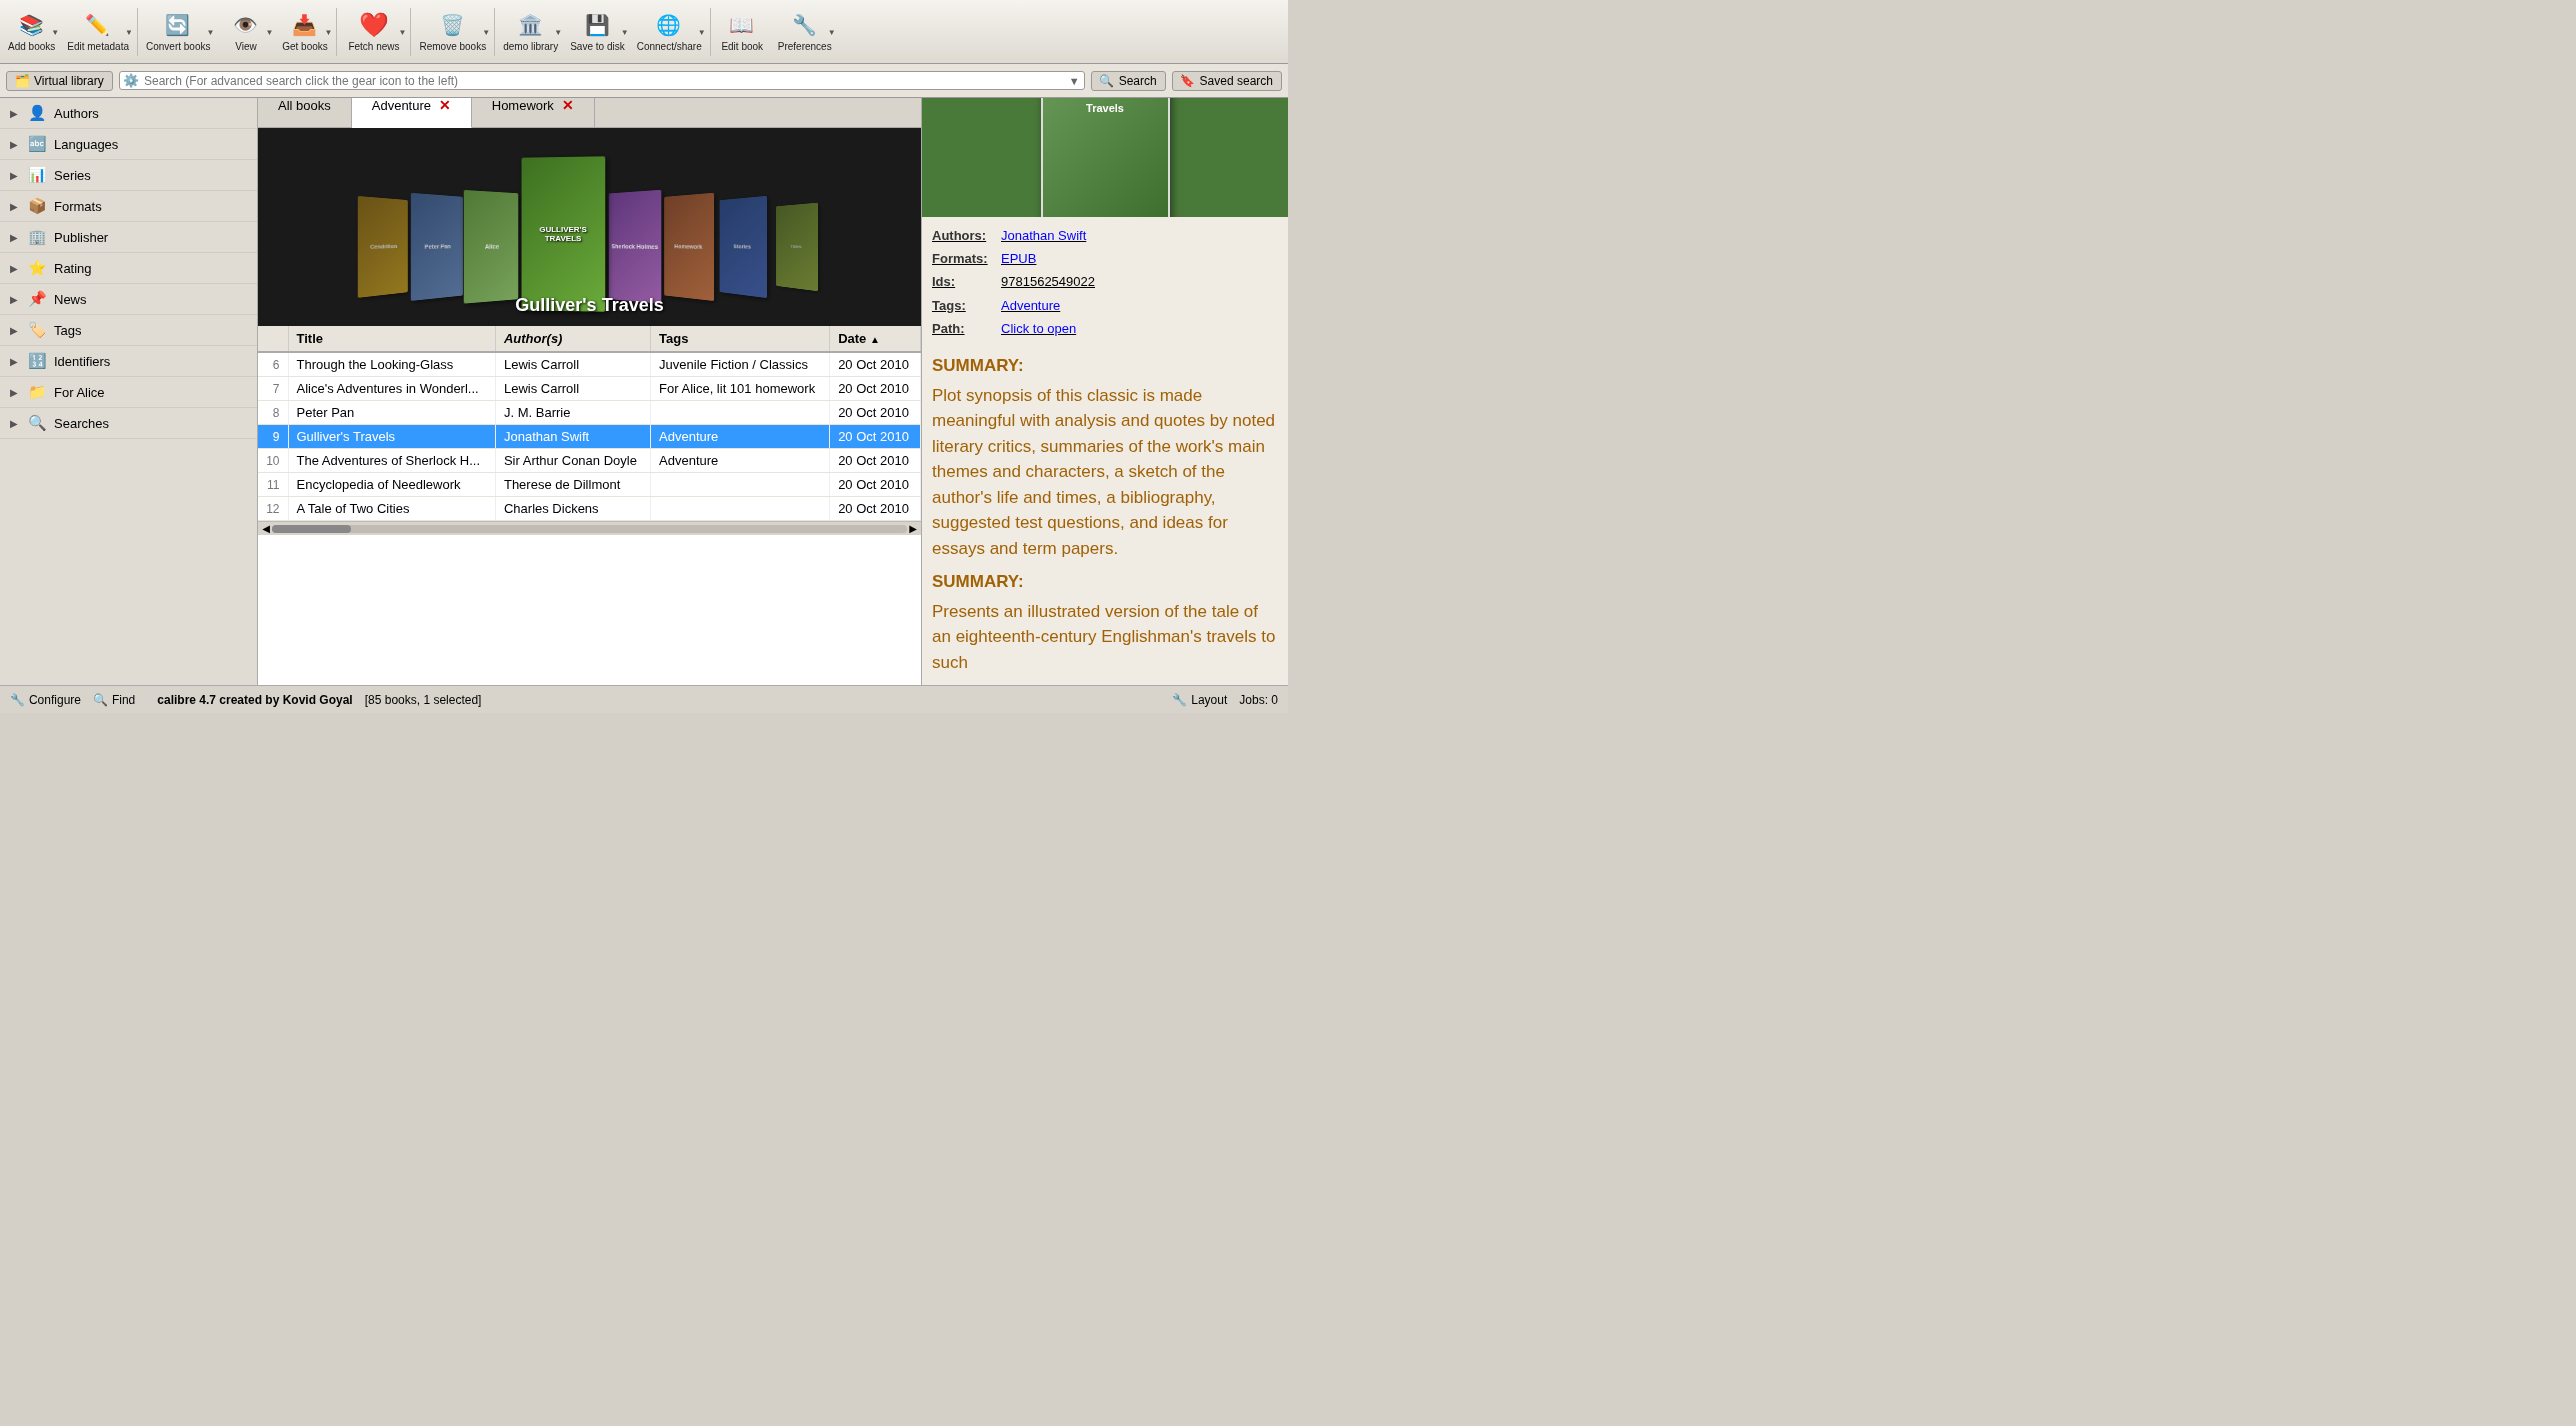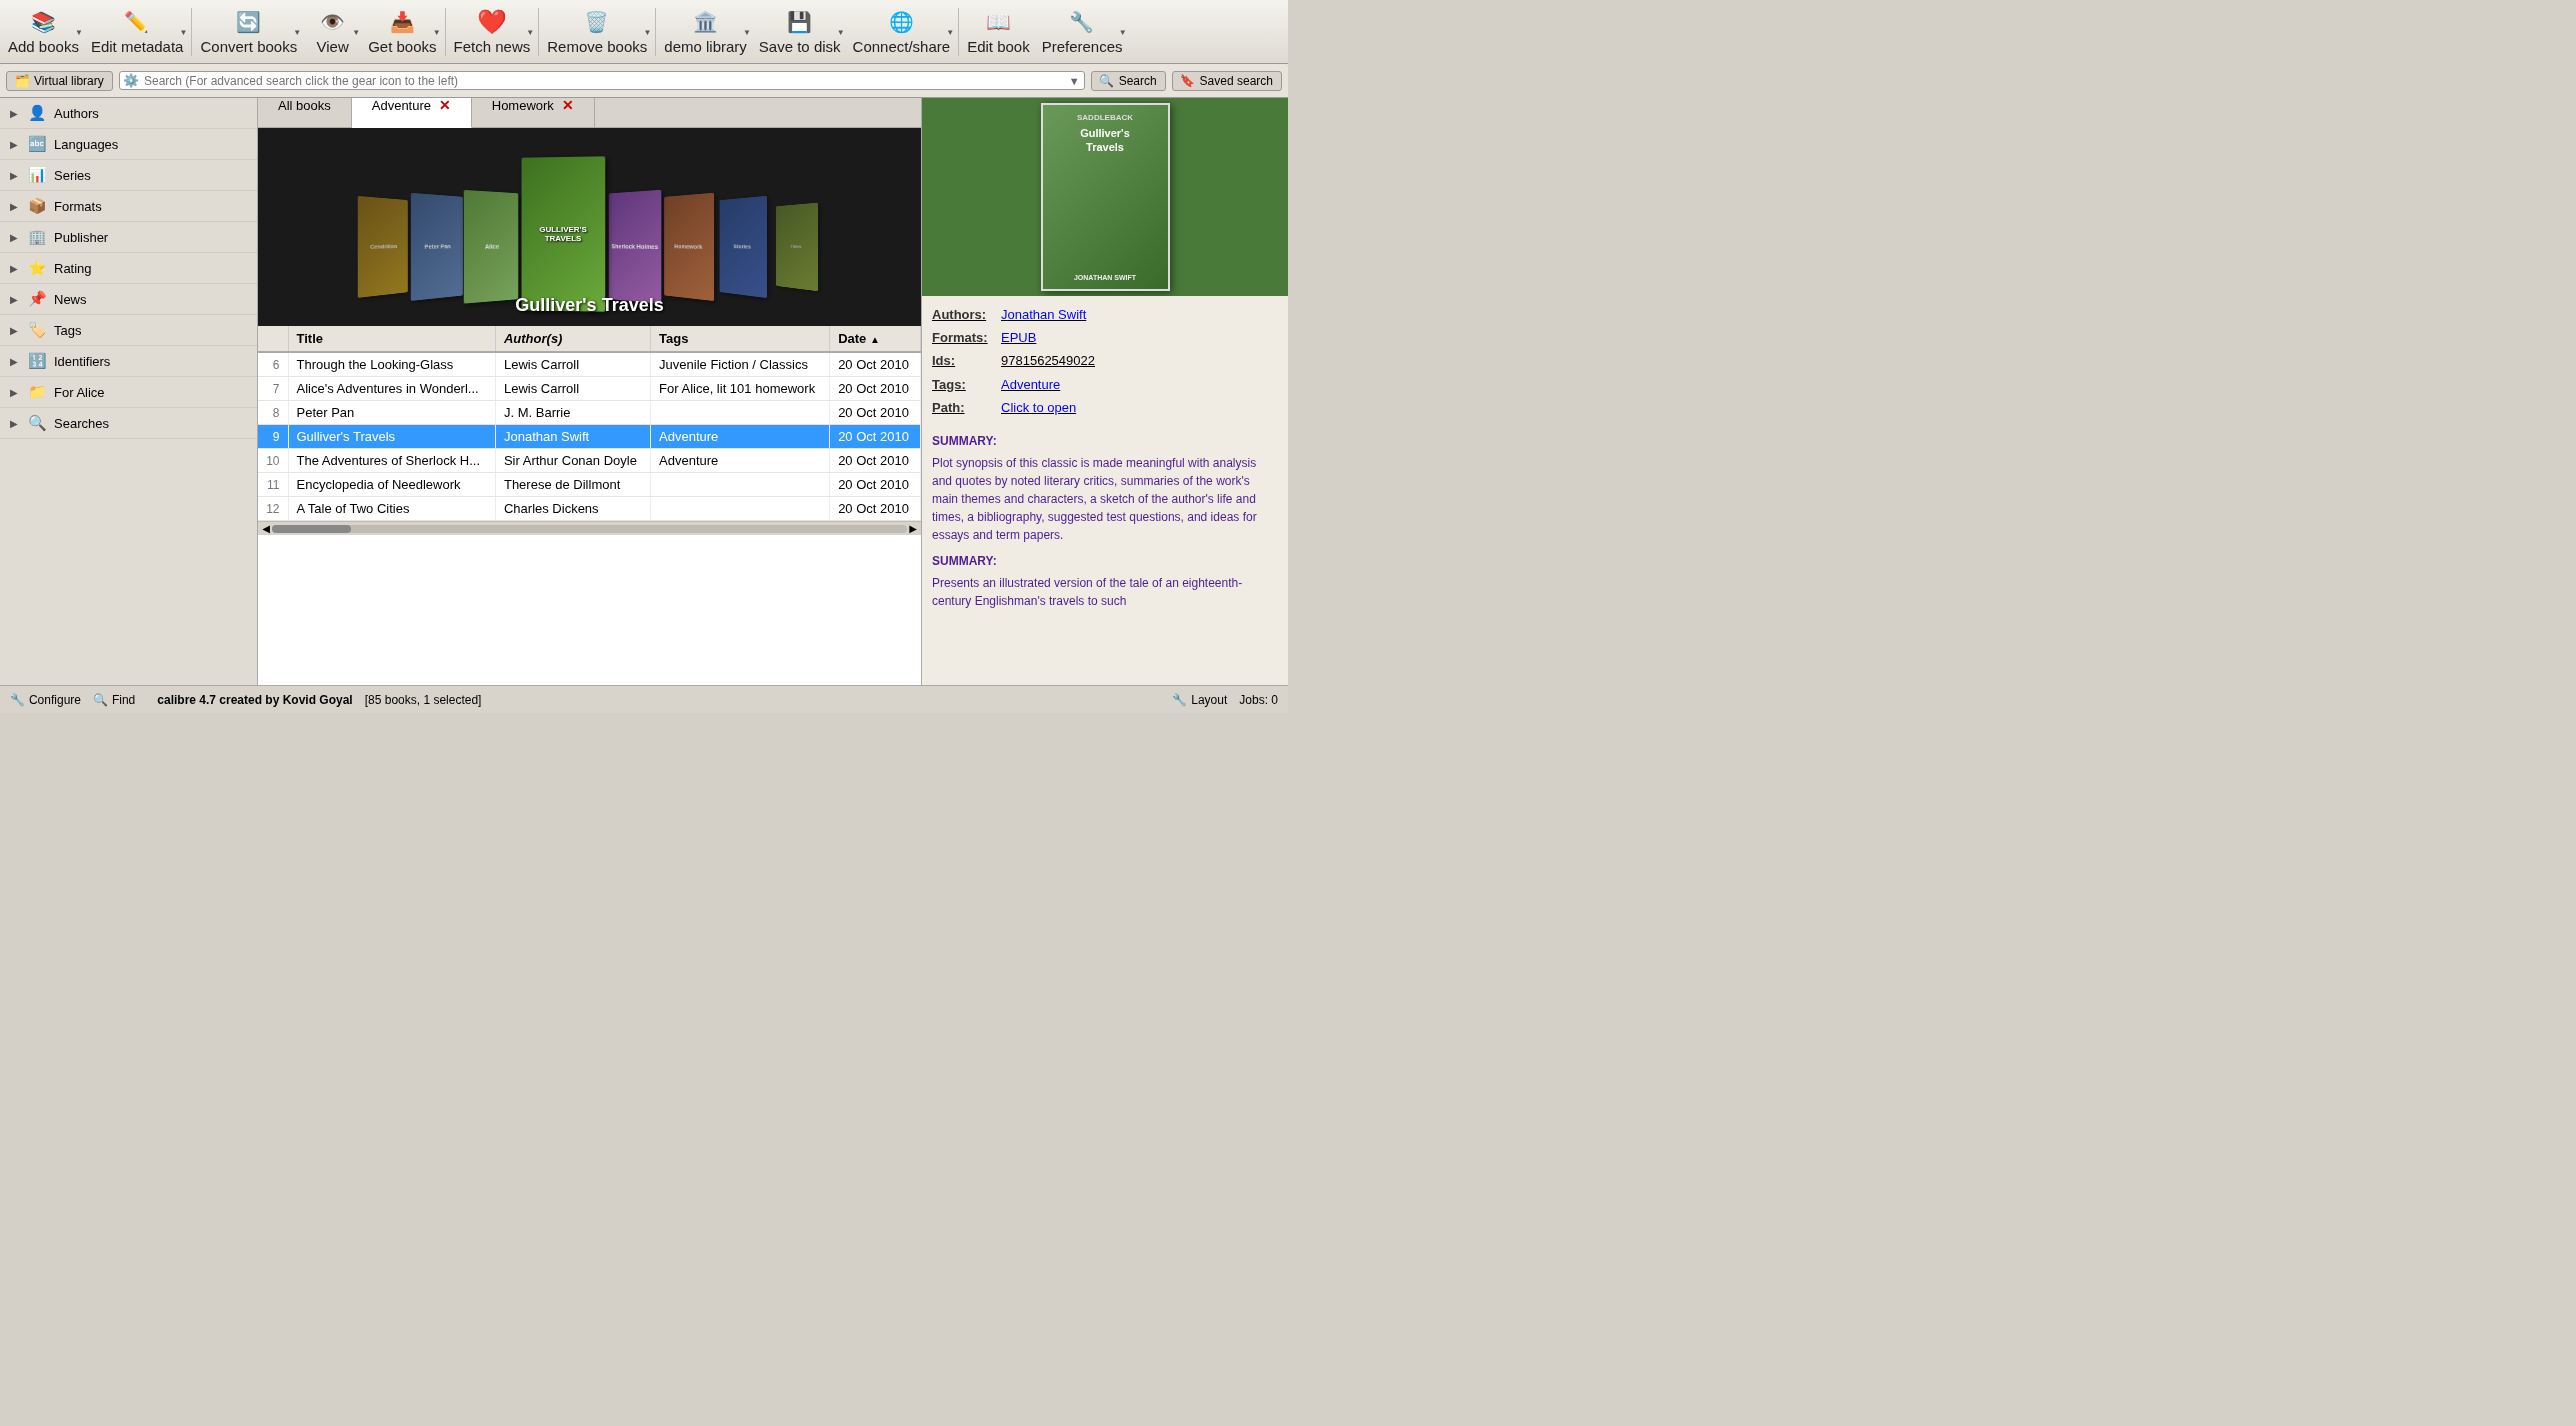--- a/index.html
+++ b/index.html
@@ -37,21 +37,21 @@
     .tb-icon {
       width: 28px;
       height: 28px;
       display: flex;
       align-items: center;
       justify-content: center;
       font-size: 20px;
       margin-bottom: 2px;
     }
     .tb-label {
-      font-size: 15px;
+      font-size: 10px;
       white-space: nowrap;
       color: #222;
     }
     .tb-arrow {
       position: absolute;
       right: 2px;
       top: 50%;
       transform: translateY(-50%);
       font-size: 8px;
       color: #555;
@@ -317,23 +317,23 @@
     }
     .detail-key {
       font-weight: bold;
       min-width: 69px;
       color: #333;
     }
     .detail-val { color: #00f; cursor: pointer; }
     .detail-val.black { color: #000; }
     #detail-summary {
       padding: 0 10px 10px;
-      font-size: 12px;
+      font-size: 17px;
       line-height: 1.5;
-      color: #4c1d95;
+      color: #a16207;
     }
     .summary-title { font-weight: bold; margin-bottom: 4px; }
 
     
     #statusbar {
       height: 28px;
       background: #d8d4cc;
       border-top: 1px solid #aaa;
       display: flex;
       align-items: center;

